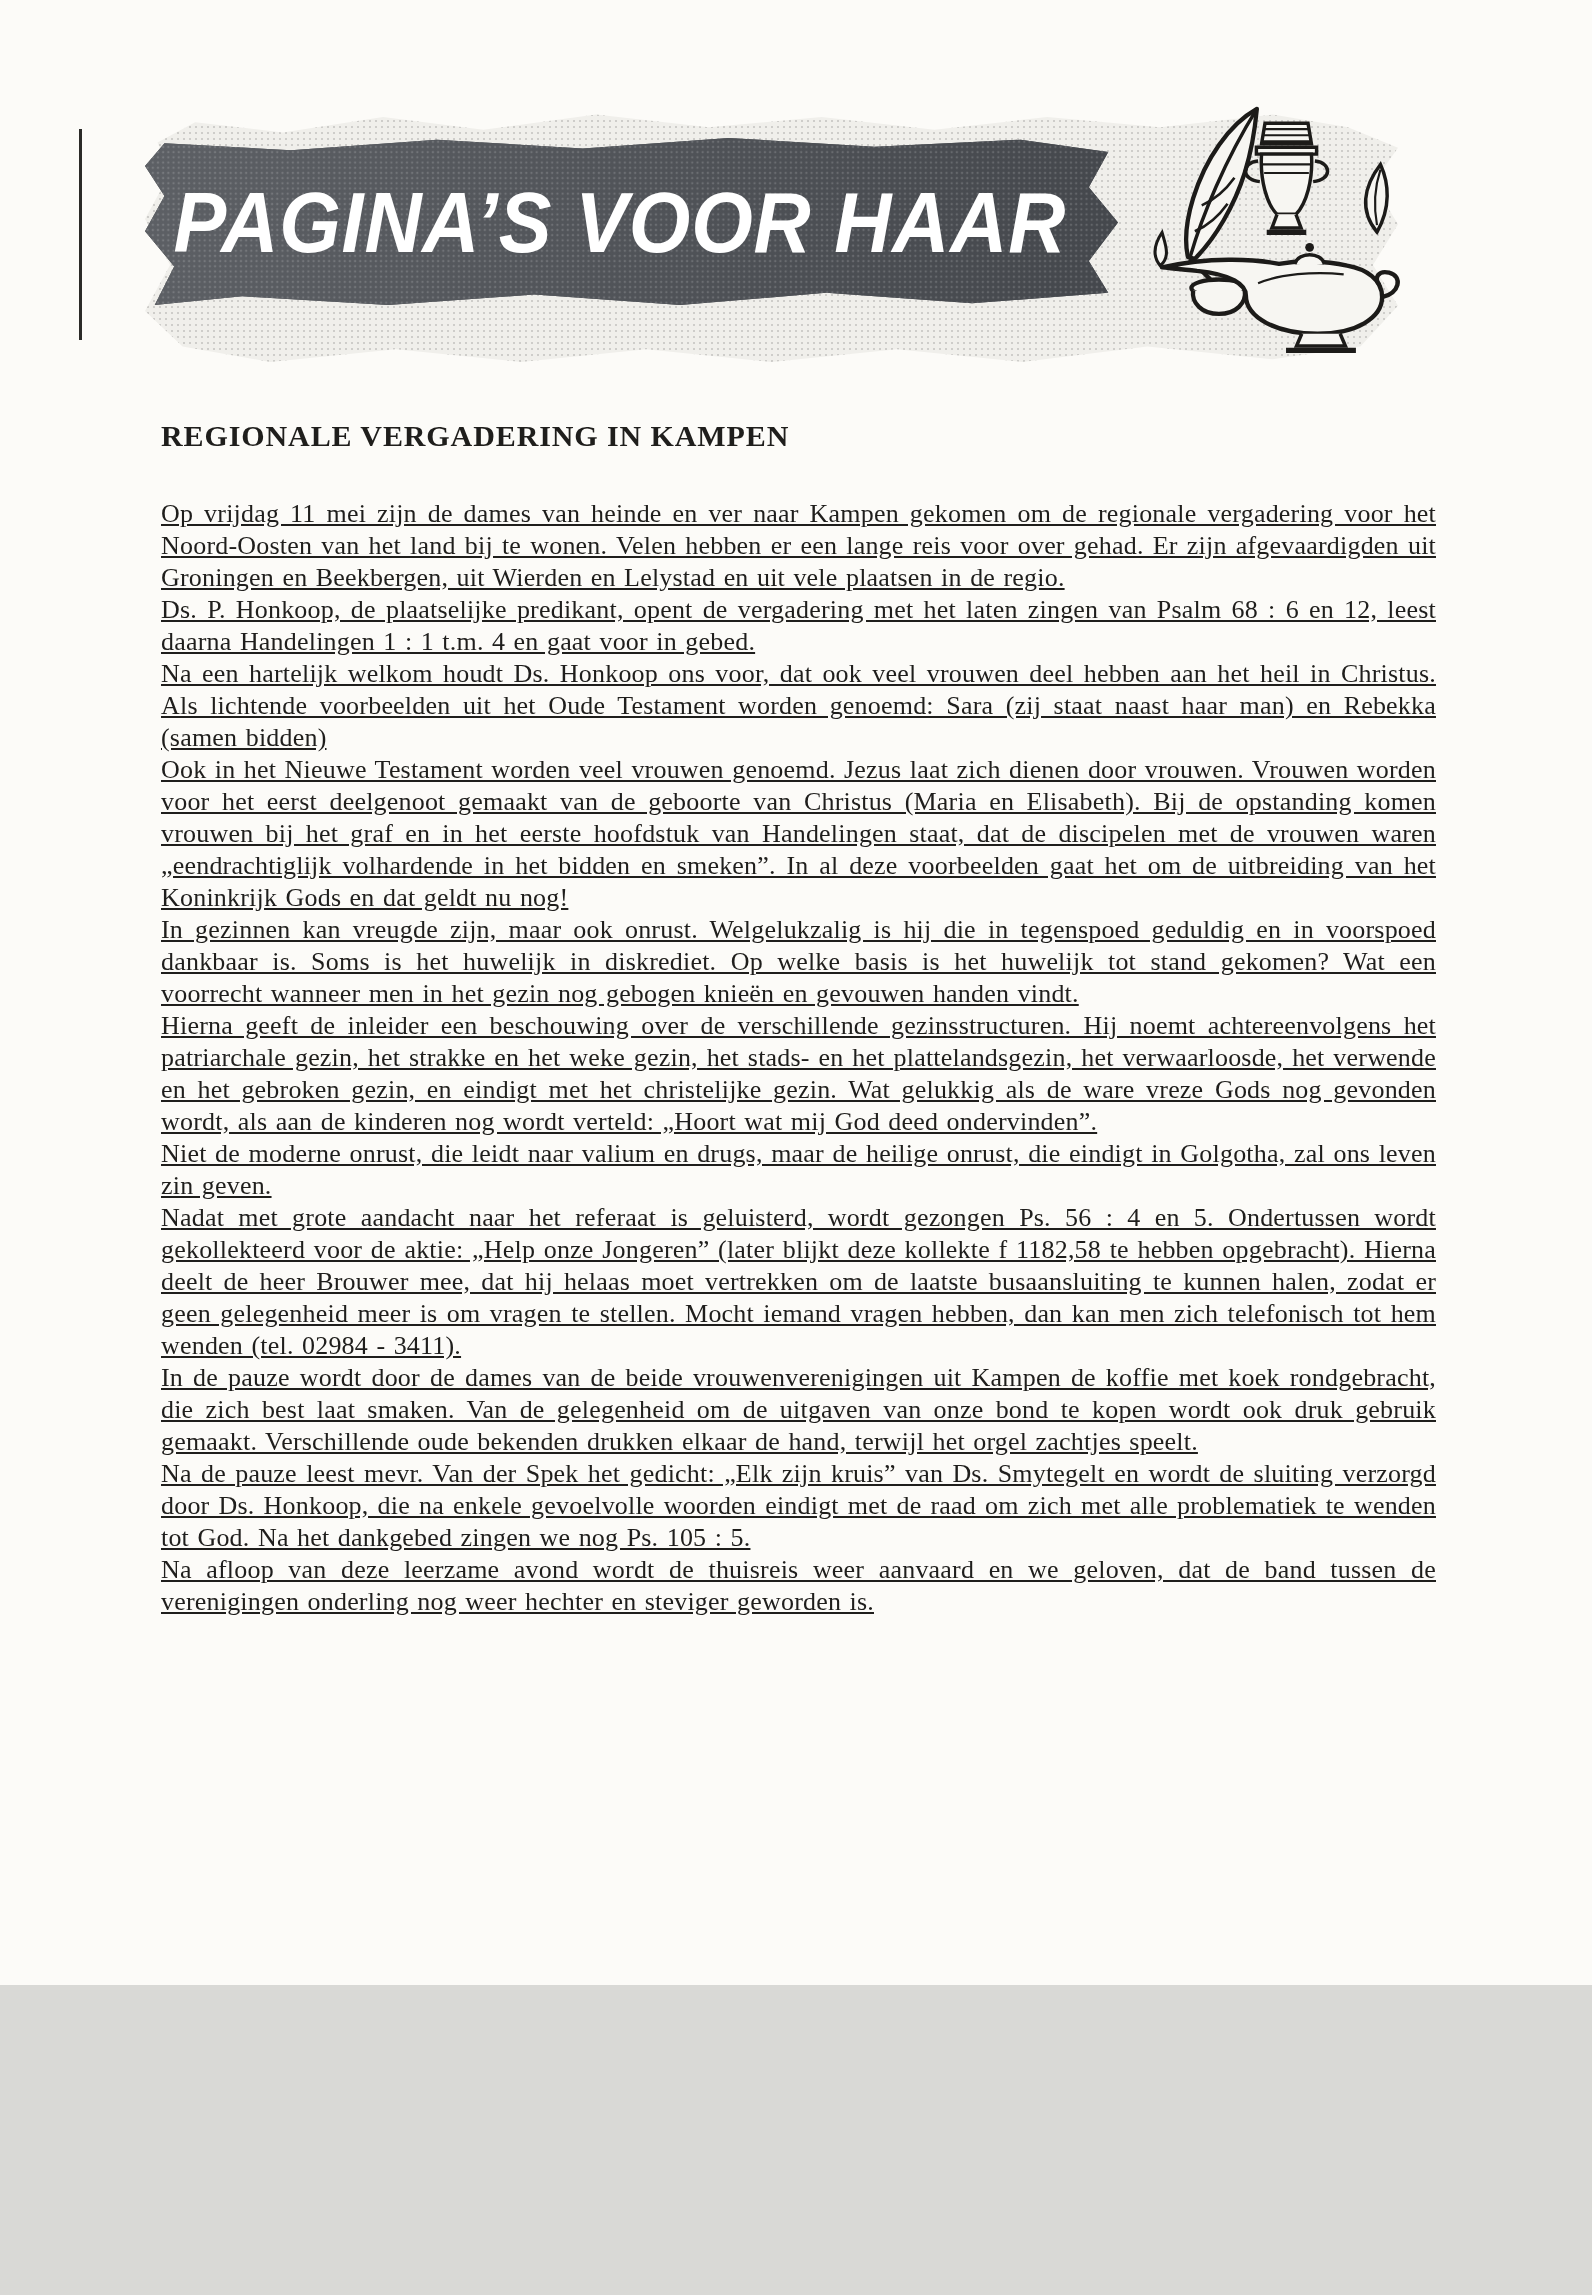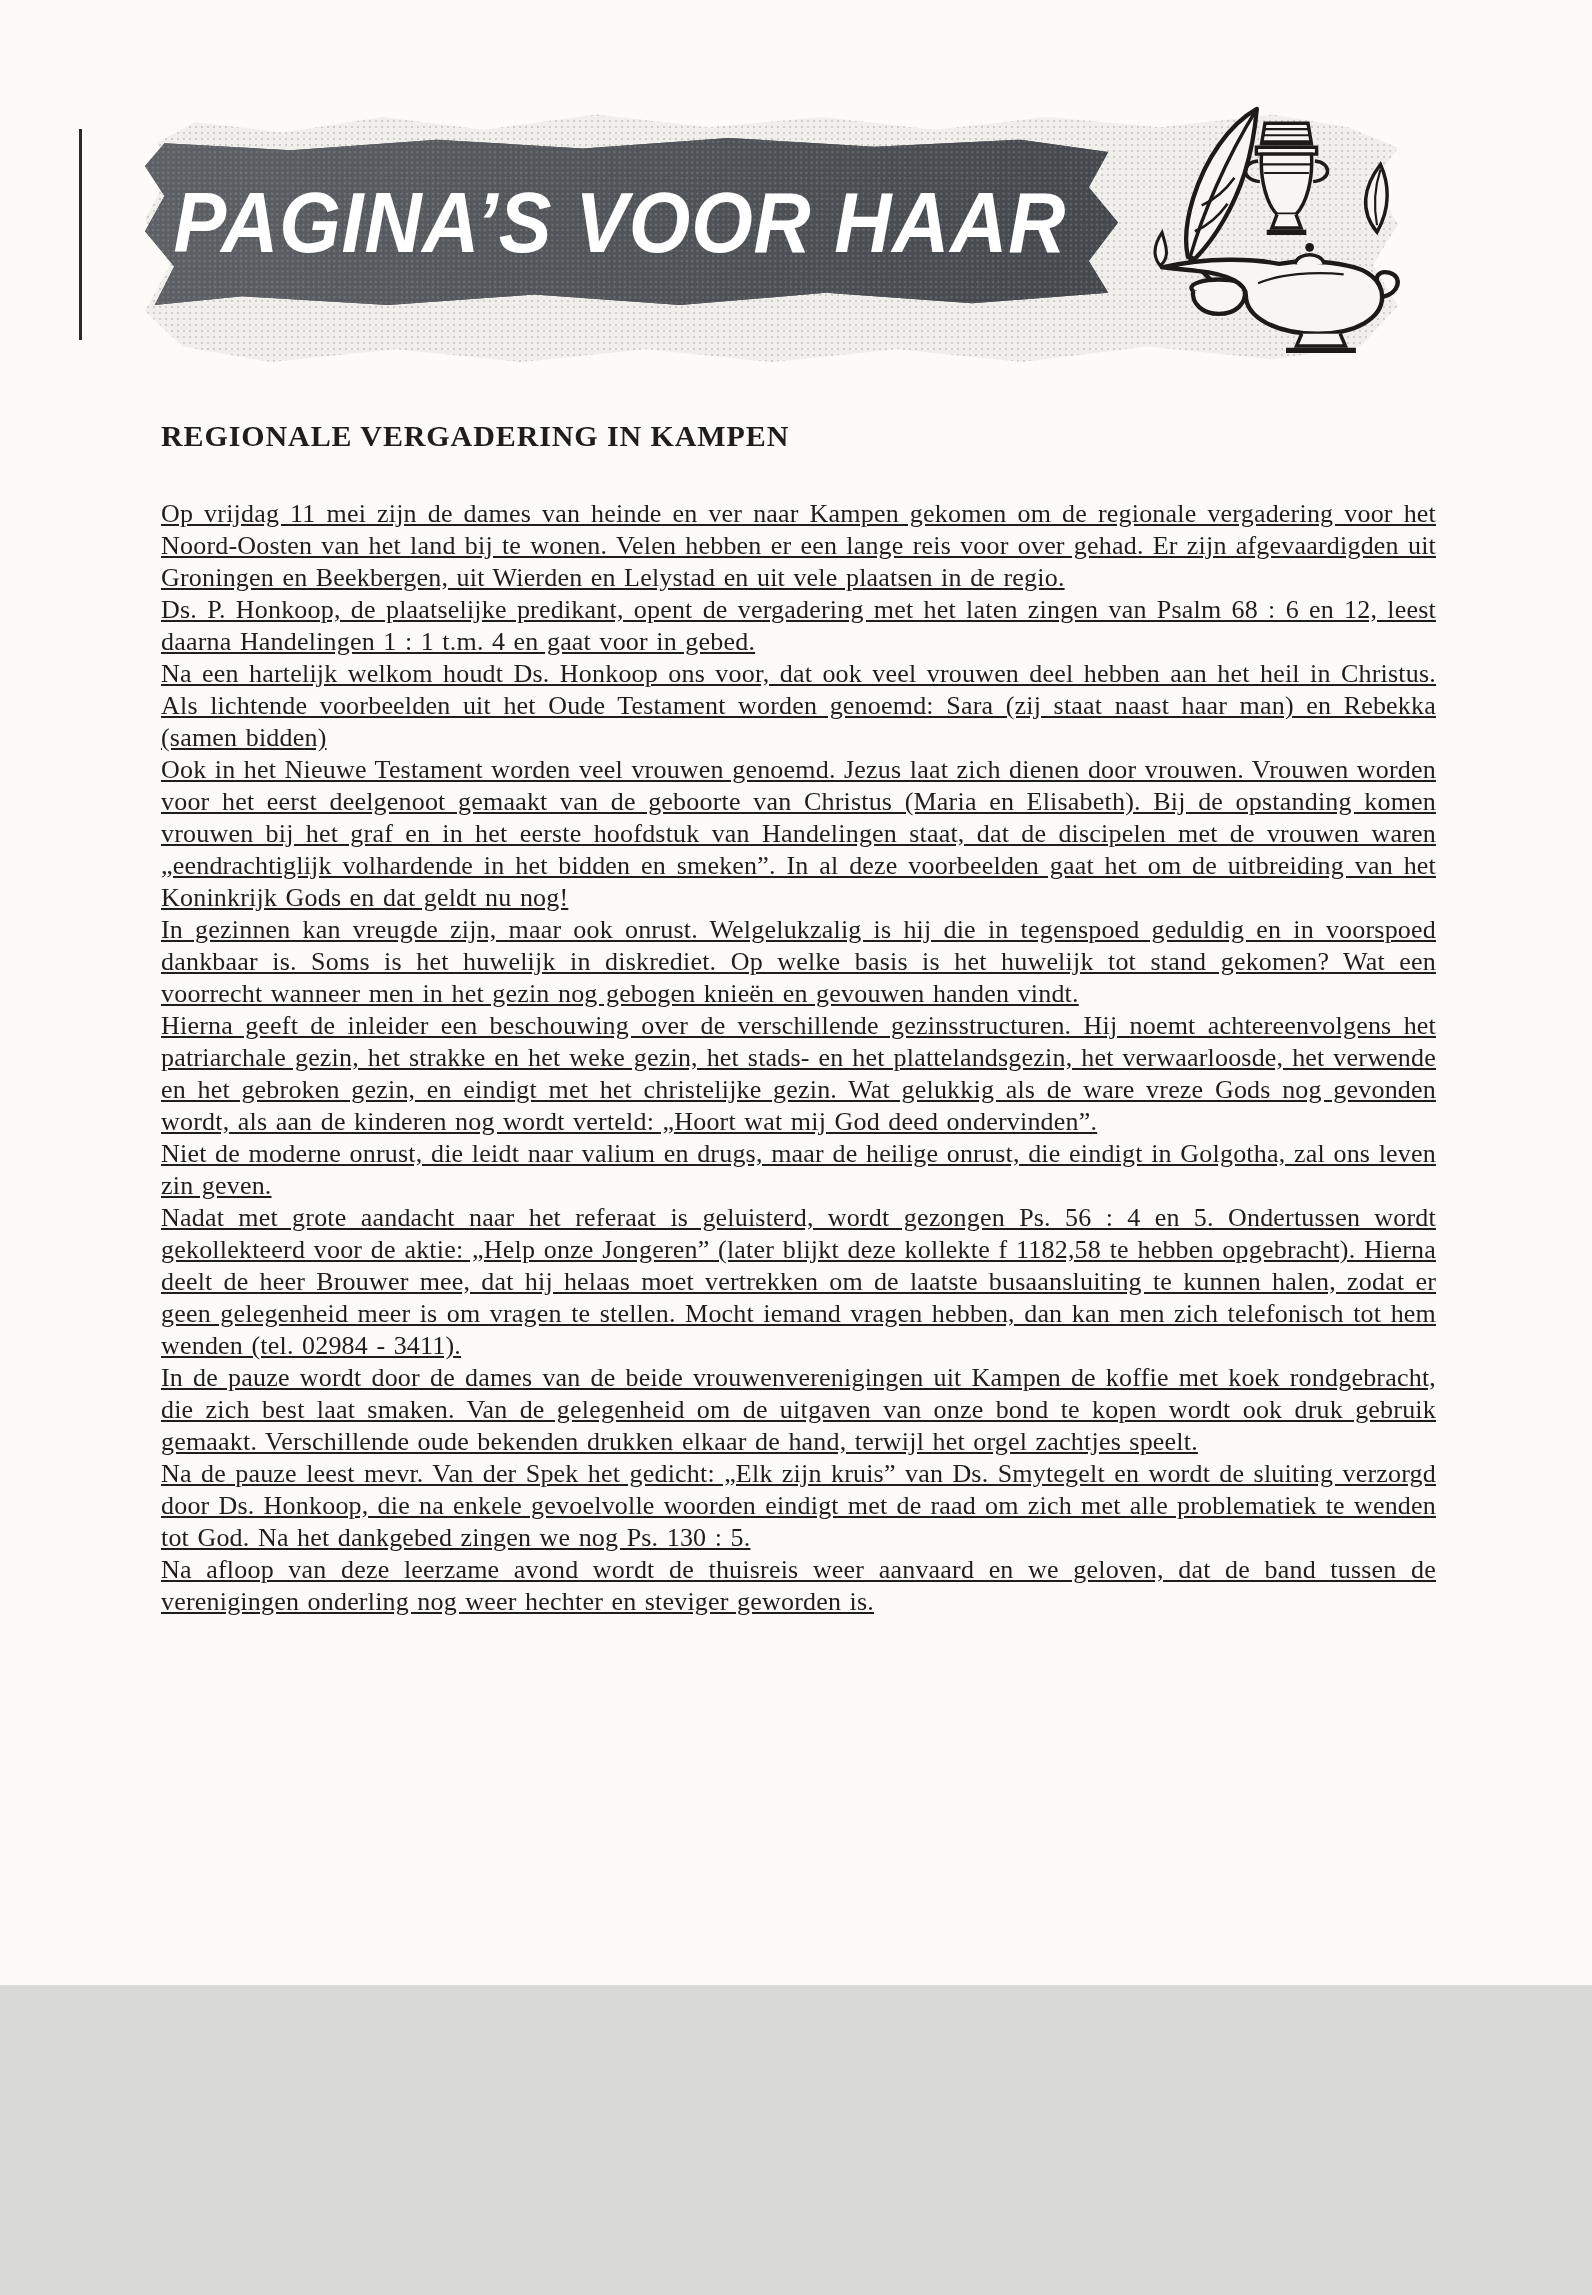--- a/index.html
+++ b/index.html
@@ -181,21 +181,21 @@
   <div class="body-text">
     <p>Op vrijdag 11 mei zijn de dames van heinde en ver naar Kampen gekomen om de regionale vergadering voor het Noord-Oosten van het land bij te wonen. Velen hebben er een lange reis voor over gehad. Er zijn afgevaardigden uit Groningen en Beekbergen, uit Wierden en Lelystad en uit vele plaatsen in de regio.</p>
     <p>Ds. P. Honkoop, de plaatselijke predikant, opent de vergadering met het laten zingen van Psalm 68 : 6 en 12, leest daarna Handelingen 1 : 1 t.m. 4 en gaat voor in gebed.</p>
     <p>Na een hartelijk welkom houdt Ds. Honkoop ons voor, dat ook veel vrouwen deel hebben aan het heil in Christus. Als lichtende voorbeelden uit het Oude Testament worden genoemd: Sara (zij staat naast haar man) en Rebekka (samen bidden)</p>
     <p>Ook in het Nieuwe Testament worden veel vrouwen genoemd. Jezus laat zich dienen door vrouwen. Vrouwen worden voor het eerst deelgenoot gemaakt van de geboorte van Christus (Maria en Elisabeth). Bij de opstanding komen vrouwen bij het graf en in het eerste hoofdstuk van Handelingen staat, dat de discipelen met de vrouwen waren „eendrachtiglijk volhardende in het bidden en smeken”. In al deze voorbeelden gaat het om de uitbreiding van het Koninkrijk Gods en dat geldt nu nog!</p>
     <p>In gezinnen kan vreugde zijn, maar ook onrust. Welgelukzalig is hij die in tegenspoed geduldig en in voorspoed dankbaar is. Soms is het huwelijk in diskrediet. Op welke basis is het huwelijk tot stand gekomen? Wat een voorrecht wanneer men in het gezin nog gebogen knieën en gevouwen handen vindt.</p>
     <p>Hierna geeft de inleider een beschouwing over de verschillende gezinsstructuren. Hij noemt achtereenvolgens het patriarchale gezin, het strakke en het weke gezin, het stads- en het plattelandsgezin, het verwaarloosde, het verwende en het gebroken gezin, en eindigt met het christelijke gezin. Wat gelukkig als de ware vreze Gods nog gevonden wordt, als aan de kinderen nog wordt verteld: „Hoort wat mij God deed ondervinden”.</p>
     <p>Niet de moderne onrust, die leidt naar valium en drugs, maar de heilige onrust, die eindigt in Golgotha, zal ons leven zin geven.</p>
     <p>Nadat met grote aandacht naar het referaat is geluisterd, wordt gezongen Ps. 56 : 4 en 5. Ondertussen wordt gekollekteerd voor de aktie: „Help onze Jongeren” (later blijkt deze kollekte f 1182,58 te hebben opgebracht). Hierna deelt de heer Brouwer mee, dat hij helaas moet vertrekken om de laatste busaansluiting te kunnen halen, zodat er geen gelegenheid meer is om vragen te stellen. Mocht iemand vragen hebben, dan kan men zich telefonisch tot hem wenden (tel. 02984 - 3411).</p>
     <p>In de pauze wordt door de dames van de beide vrouwenverenigingen uit Kampen de koffie met koek rondgebracht, die zich best laat smaken. Van de gelegenheid om de uitgaven van onze bond te kopen wordt ook druk gebruik gemaakt. Verschillende oude bekenden drukken elkaar de hand, terwijl het orgel zachtjes speelt.</p>
-    <p>Na de pauze leest mevr. Van der Spek het gedicht: „Elk zijn kruis” van Ds. Smytegelt en wordt de sluiting verzorgd door Ds. Honkoop, die na enkele gevoelvolle woorden eindigt met de raad om zich met alle problematiek te wenden tot God. Na het dankgebed zingen we nog Ps. 130 : 5.</p>
+    <p>Na de pauze leest mevr. Van der Spek het gedicht: „Elk zijn kruis” van Ds. Smytegelt en wordt de sluiting verzorgd door Ds. Honkoop, die na enkele gevoelvolle woorden eindigt met de raad om zich met alle problematiek te wenden tot God. Na het dankgebed zingen we nog Ps. 105 : 5.</p>
     <p>Na afloop van deze leerzame avond wordt de thuisreis weer aanvaard en we geloven, dat de band tussen de verenigingen onderling nog weer hechter en steviger geworden is.</p>
   </div>
 
   <div class="signoff">
     <span>IJsselmuiden</span>
     <span>L. v. d. Spek-v. d. Spek</span>
   </div>
 
   <div class="page-number">352</div>
 

